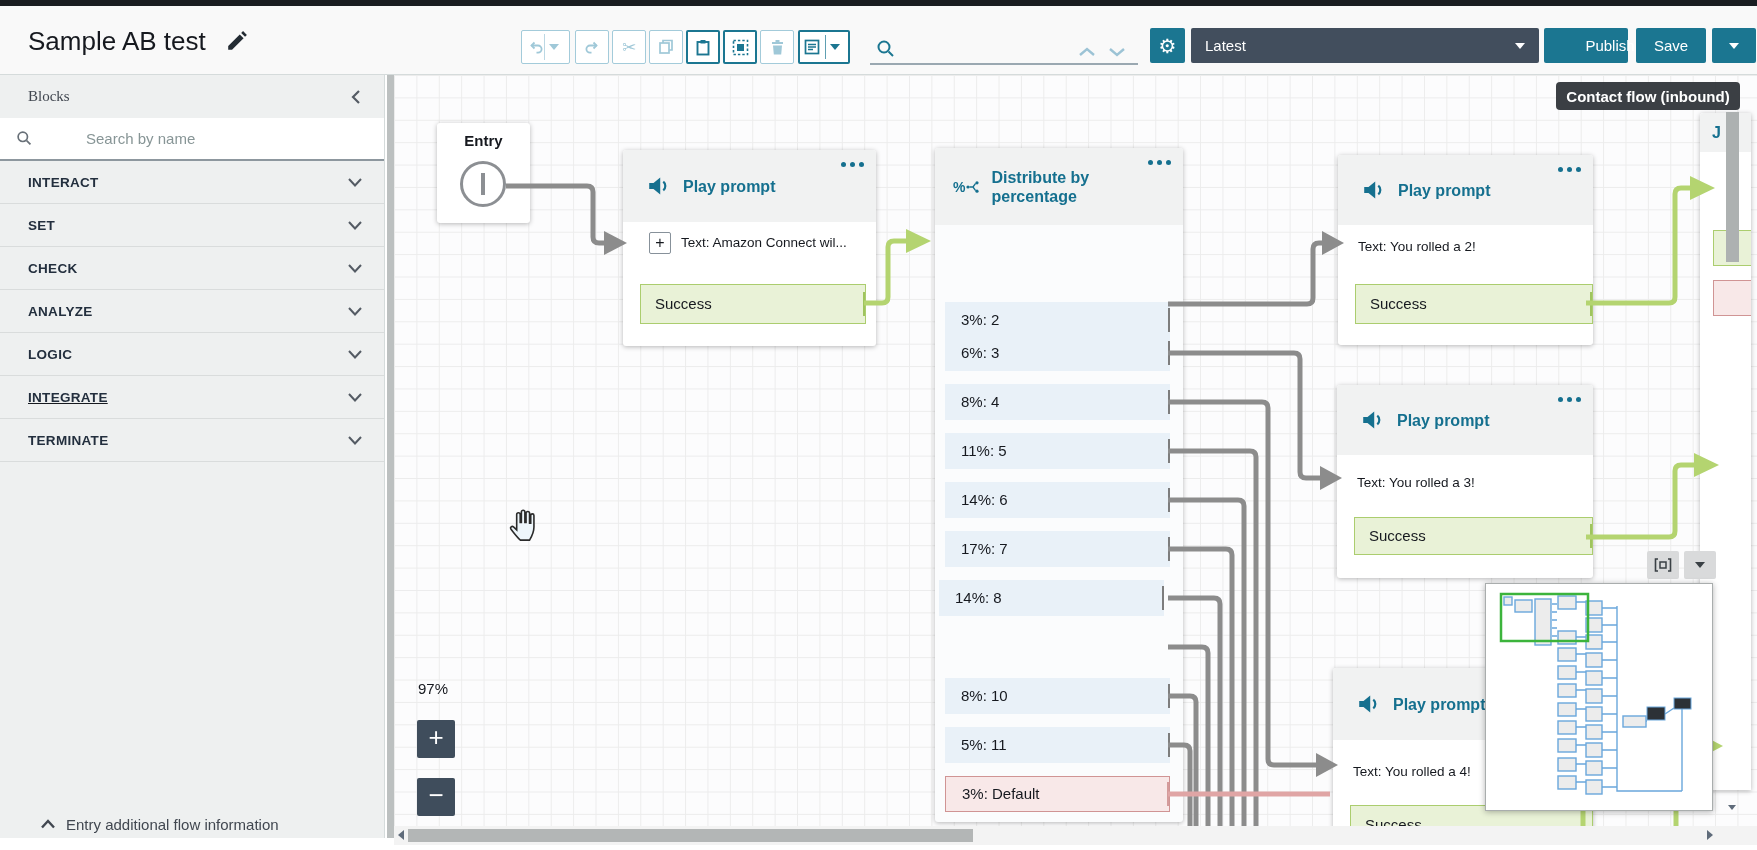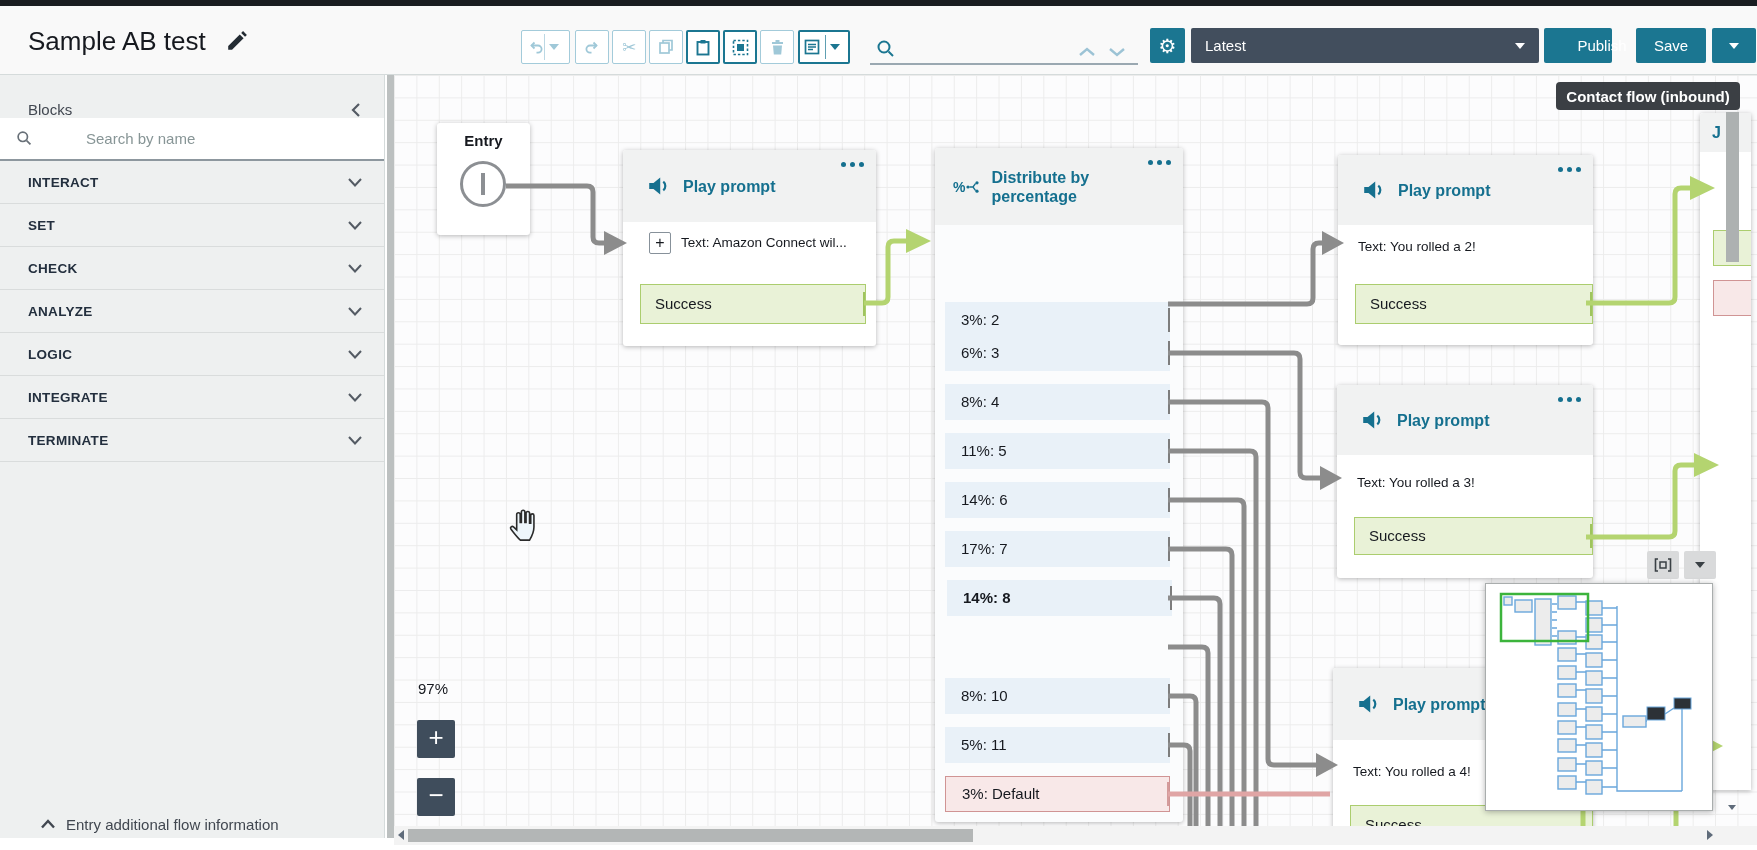--- a/index.html
+++ b/index.html
@@ -29,21 +29,21 @@
   #version-dd .caret { margin-left:auto; border-top-color:#fff; }
   .pbtn { position:absolute; top:22px; height:35px; background:#1b7691; border-radius:2px; color:#fff;
     font-size:15px; display:flex; align-items:center; justify-content:center; cursor:pointer; border:none; }
   #find-underline { left:870px; top:57px; width:268px; height:2px; background:#9aa8b1; }
   #find-input { left:904px; top:32px; width:160px; height:24px; border:none; background:transparent;
     outline:none; font-size:14px; }
 
   
   #sidebar { left:0; top:75px; width:385px; height:763px; background:#eef0f0;
     border-right:1px solid #d5dbdb; }
-  #blocks-row { left:0; top:0; width:100%; height:43px; display:flex; align-items:flex-end; }
+  #blocks-row { left:0; top:0; width:100%; height:43px; display:flex; align-items:center;font-family:Liberation Serif, serif; }
   #blocks-row span.lbl { margin-left:28px; font-size:15px; color:#414750; }
   #search-row { left:0; top:43px; width:100%; height:43px; background:#fff;
     border-bottom:2px solid #8d979e; display:flex; align-items:center;gap:43px; }
   #sidebar-search { border:none; outline:none; font-size:15px; flex:1; margin-left:10px; color:#16191f; }
   #sidebar-search::placeholder { color:#879596; }
   .cat { position:absolute; left:0; width:100%; height:43px; border-bottom:1px solid #d9dcdc;
     display:flex; align-items:center; cursor:pointer; }
   .cat span.lbl { margin-left:28px; font-size:13.5px; font-weight:bold; color:#232f3e; letter-spacing:.3px; }
   .cat svg, #blocks-row svg { margin-left:auto; margin-right:22px; }
   #side-footer { left:0; top:735px; width:100%; height:28px; display:flex; align-items:center; cursor:pointer;}
@@ -67,21 +67,21 @@
     white-space:nowrap; overflow:hidden; }
   .success { background:#e9f2d7; border:1px solid #abcd6e; height:40px; line-height:38px; padding-left:14px; }
   .blue { background:#e9f1f8; height:36px; }
   .pinkrow { background:#f8e8e8; border:1px solid #d09494; height:36px; line-height:34px; }
   .thandle { position:absolute; right:-3px; top:50%; margin-top:-12px; width:5px; height:24px; }
   .plusbox { position:absolute; width:22px; height:22px; border:1px solid #87919a; border-radius:2px;
     background:#fff; text-align:center; line-height:20px; font-size:16px; cursor:pointer; }
   #connectors { left:0; top:0; width:1363px; height:775px; z-index:3; pointer-events:none; }
   #badge { left:1162px; top:7px; width:184px; height:28px; background:rgba(48,53,58,.95); border-radius:4px;
     color:#fff; font-size:15px; font-weight:bold; display:flex; align-items:center; justify-content:center; z-index:7; }
-  #entry-card { left:43px; top:48px; width:93px; height:112px; text-align:center; }
+  #entry-card { left:43px; top:48px; width:93px; height:100px; text-align:center; }
   #entry-card .lbl { margin-top:9px; font-size:15px; font-weight:bold; display:inline-block; }
   #entry-circle { position:absolute; left:23px; top:38px; width:46px; height:46px; border:3px solid #8c8f93;
     border-radius:50%; }
   #entry-circle i { position:absolute; left:50%; top:9px; width:4px; height:22px; margin-left:-2px; background:#8c8f93; }
   .zoombtn { position:absolute; left:23px; width:38px; height:38px; background:#3f4d5c; border-radius:2px;
     color:#fff; font-size:26px; line-height:34px; text-align:center; cursor:pointer; z-index:4; }
   #zoom-label { left:24px; top:605px; font-size:15px; z-index:4; }
   .fitbtn { position:absolute; top:476px; width:32px; height:28px; background:#d9dadb; border-radius:2px;
     display:flex; align-items:center; justify-content:center; cursor:pointer; z-index:5; color:#3a4045; }
   #minimap { left:1091px; top:508px; width:228px; height:228px; background:#fff; border:1px solid #a9adad;
@@ -171,21 +171,21 @@
       <path d="M2 3 L9 9 L16 3" fill="none" stroke="#9cc3d5" stroke-width="2.4"></path>
     </svg>
 
     <div class="gearbtn abs">
       <span>⚙</span>
     </div>
     <div id="version-dd" class="abs">
       <span>Latest</span>
       <span class="caret"></span>
     </div>
-    <button class="pbtn" style="left:1544px;width:68px;padding-left:48px;">Publish</button>
+    <button class="pbtn" style="left:1544px;width:84px;padding-left:48px;">Publish</button>
     <button class="pbtn" style="left:1636px;width:70px;">Save</button>
     <button class="pbtn" style="left:1712px;width:44px;">
       <span class="caret" style="border-top-color:#fff;"></span>
     </button>
   </div>
 
   <div id="sidebar" class="abs">
     <div id="blocks-row" class="abs">
       <span class="lbl">Blocks</span>
       <svg width="12" height="16" viewBox="0 0 12 16">
@@ -222,21 +222,21 @@
       <svg width="14" height="9" viewBox="0 0 14 9">
           <path d="M1 1 L7 7.5 L13 1" fill="none" stroke="#545b64" stroke-width="2"></path>
         </svg>
     </div>
     <div class="cat" style="top:258px;">
       <span class="lbl">LOGIC</span>
       <svg width="14" height="9" viewBox="0 0 14 9">
           <path d="M1 1 L7 7.5 L13 1" fill="none" stroke="#545b64" stroke-width="2"></path>
         </svg>
     </div>
-    <div class="cat" style="top:301px;">
+    <div class="cat" style="top:301px;text-decoration:underline;">
       <span class="lbl">INTEGRATE</span>
       <svg width="14" height="9" viewBox="0 0 14 9">
           <path d="M1 1 L7 7.5 L13 1" fill="none" stroke="#545b64" stroke-width="2"></path>
         </svg>
     </div>
     <div class="cat" style="top:344px;">
       <span class="lbl">TERMINATE</span>
       <svg width="14" height="9" viewBox="0 0 14 9">
           <path d="M1 1 L7 7.5 L13 1" fill="none" stroke="#545b64" stroke-width="2"></path>
         </svg>
@@ -295,21 +295,21 @@
           <i></i>
           <i></i>
         </div>
 
       <div class="row blue" style="left:10px;top:138px;width:225px;margin-top:16px;"><span>3%: 2</span><div class="thandle" style="background:#7d7d7d;"></div></div>
       <div class="row blue" style="left:10px;top:187px;width:225px;"><span>6%: 3</span><div class="thandle" style="background:#7d7d7d;"></div></div>
       <div class="row blue" style="left:10px;top:236px;width:225px;"><span>8%: 4</span><div class="thandle" style="background:#7d7d7d;"></div></div>
       <div class="row blue" style="left:10px;top:285px;width:225px;"><span>11%: 5</span><div class="thandle" style="background:#7d7d7d;"></div></div>
       <div class="row blue" style="left:10px;top:334px;width:225px;"><span>14%: 6</span><div class="thandle" style="background:#7d7d7d;"></div></div>
       <div class="row blue" style="left:10px;top:383px;width:225px;"><span>17%: 7</span><div class="thandle" style="background:#7d7d7d;"></div></div>
-      <div class="row blue" style="left:12px;top:432px;width:225px;font-weight:bold;"><span>14%: 8</span><div class="thandle" style="background:#7d7d7d;"></div></div>
+      <div class="row blue" style="left:4px;top:432px;width:225px;"><span>14%: 8</span><div class="thandle" style="background:#7d7d7d;"></div></div>
       <div class="row blue" style="left:10px;top:530px;width:225px;"><span>8%: 10</span><div class="thandle" style="background:#7d7d7d;"></div></div>
       <div class="row blue" style="left:10px;top:579px;width:225px;"><span>5%: 11</span><div class="thandle" style="background:#7d7d7d;"></div></div>
       <div class="row pinkrow" style="left:10px;top:628px;width:225px;"><span>3%: Default</span><div class="thandle" style="background:#d49b9b;"></div></div>
     </div>
 
     <div class="card" style="left:944px;top:80px;width:255px;height:190px;">
       <div class="card-header" style="height:70px;padding-left:25px;gap:13px;">
         <svg width="22" height="20" viewBox="0 0 18 16">
           <path d="M1 5.5 h3.5 L10 1 v14 L4.5 10.5 H1z" fill="#15708f"></path>
           <path d="M12.5 4.5 a4.5 4.5 0 0 1 0 7" fill="none" stroke="#15708f" stroke-width="1.8"></path>

